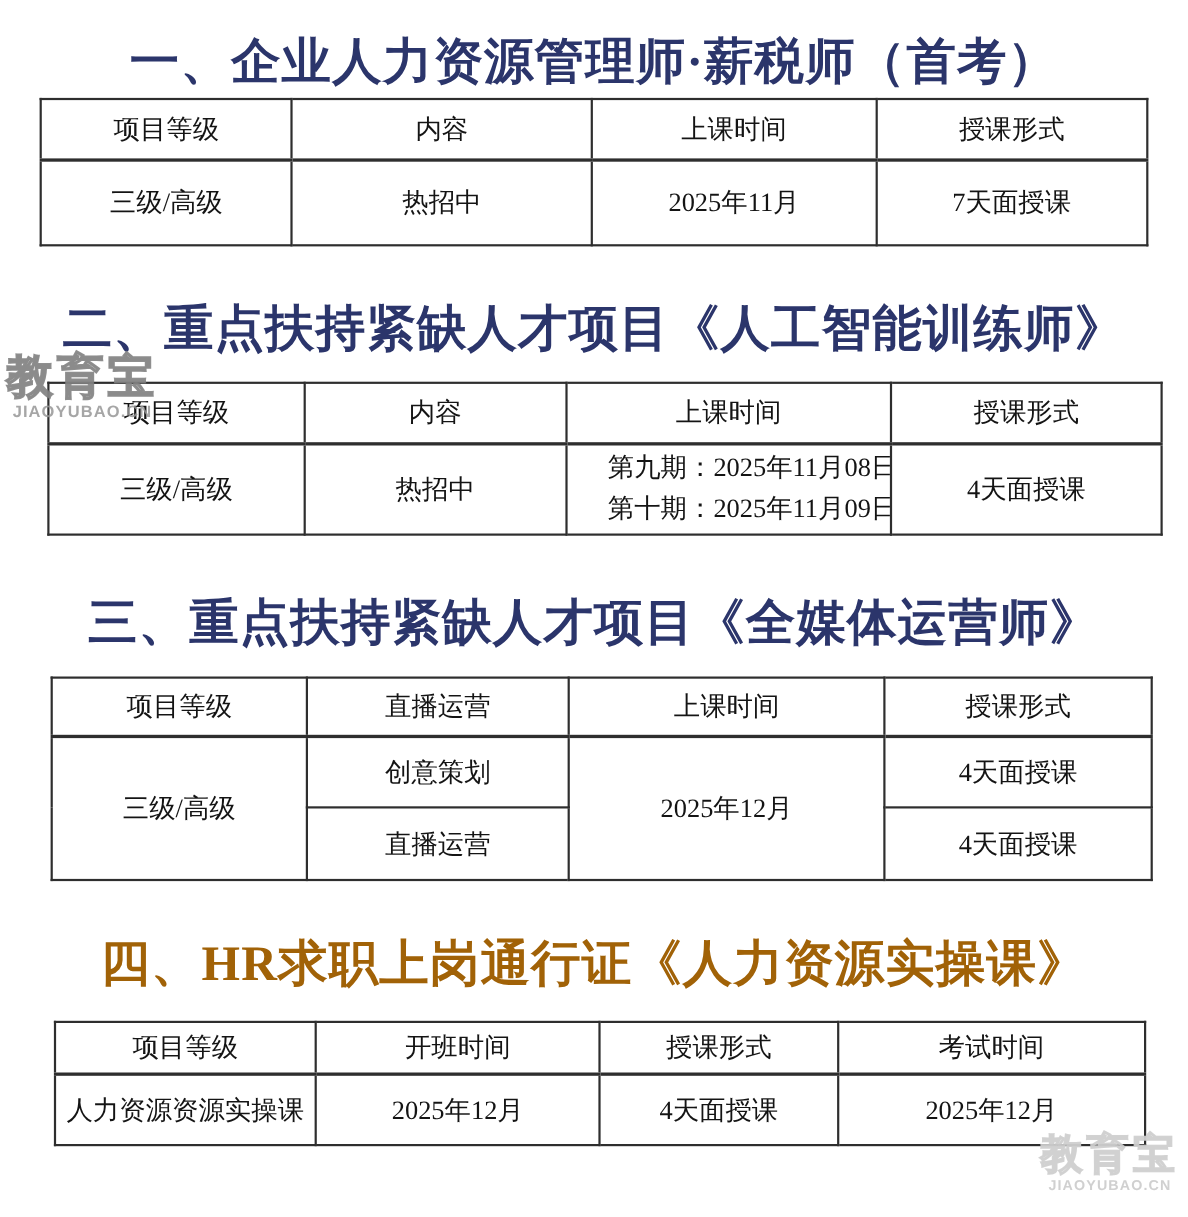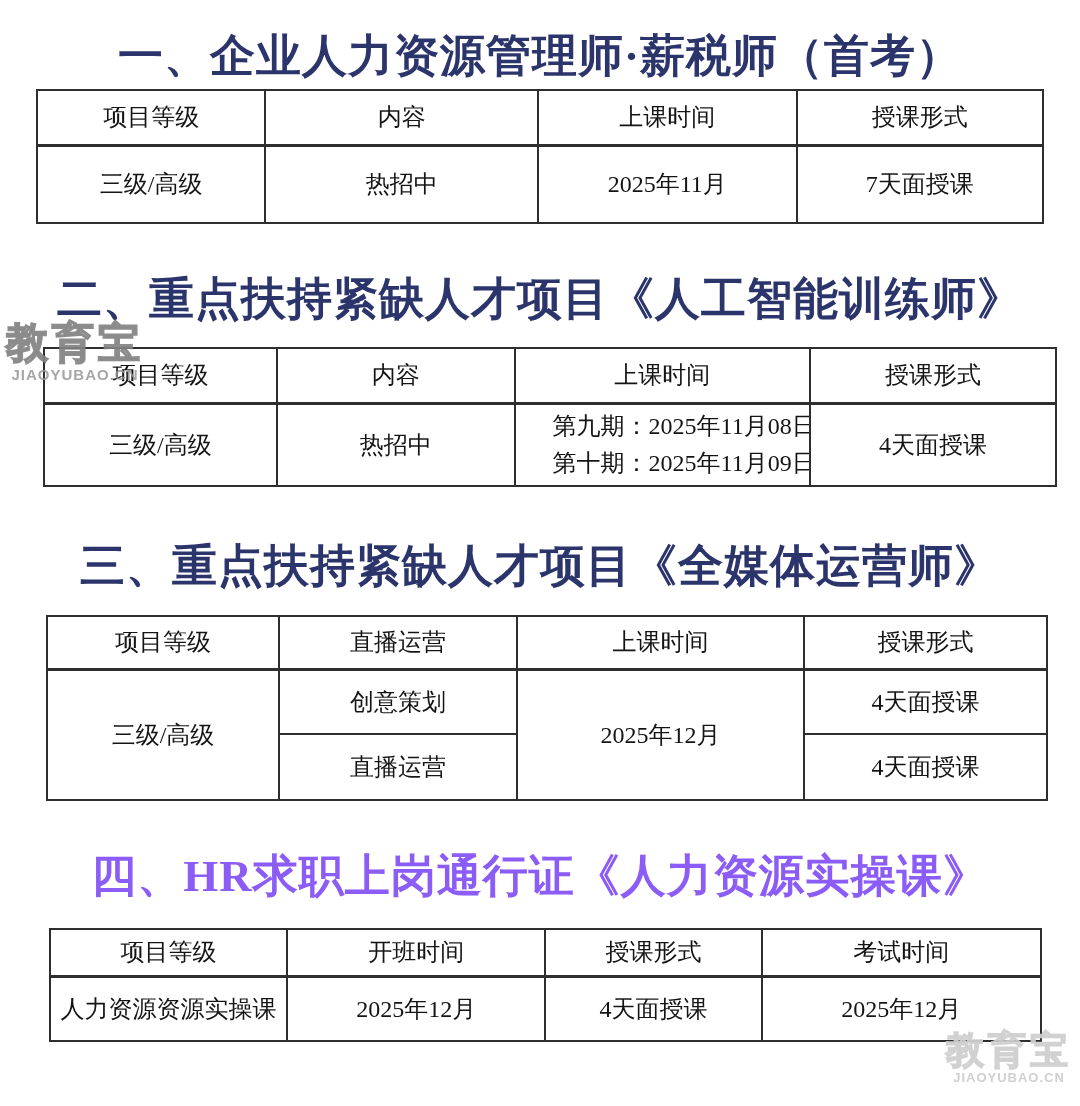--- a/index.html
+++ b/index.html
@@ -180,21 +180,21 @@
           <td rowspan="2">2025年12月</td>
           <td>4天面授课</td>
         </tr>
         <tr style="height: 66px;">
           <td>直播运营</td>
           <td>4天面授课</td>
         </tr>
       </tbody>
     </table>
 
-  <h2 class="sec-title t-3" style="color: #8b5cf6;">四、HR求职上岗通行证《人力资源实操课》</h2>
+  <h2 class="sec-title t-3" style="color: #a16207;">四、HR求职上岗通行证《人力资源实操课》</h2>
   <table class="tbl" style="left: 49px; top: 928px; width: 993px; border-color: rgb(46, 46, 46);">
       <colgroup>
         <col style="width: 23.9%;">
         <col style="width: 26.1%;">
         <col style="width: 21.8%;">
         <col style="width: 28.2%;">
       </colgroup>
       <thead>
         <tr style="height: 47px;">
           <th>项目等级</th>

